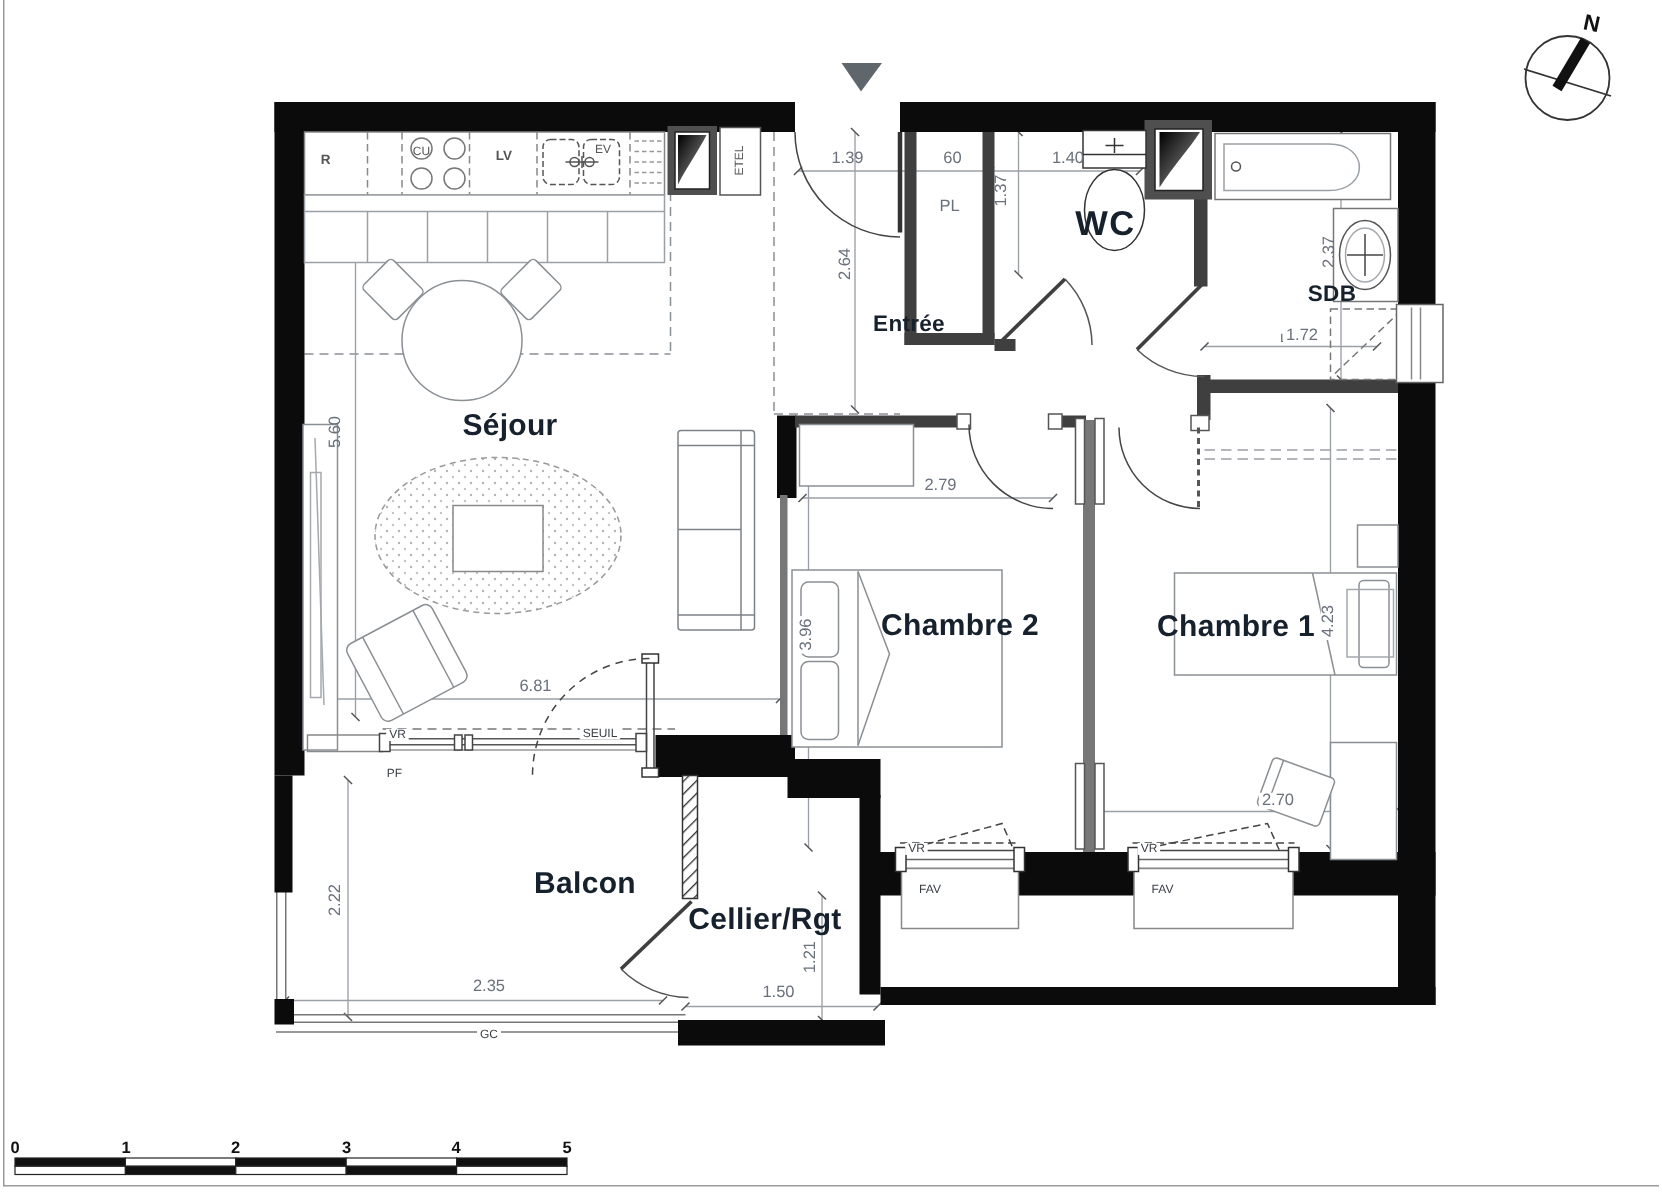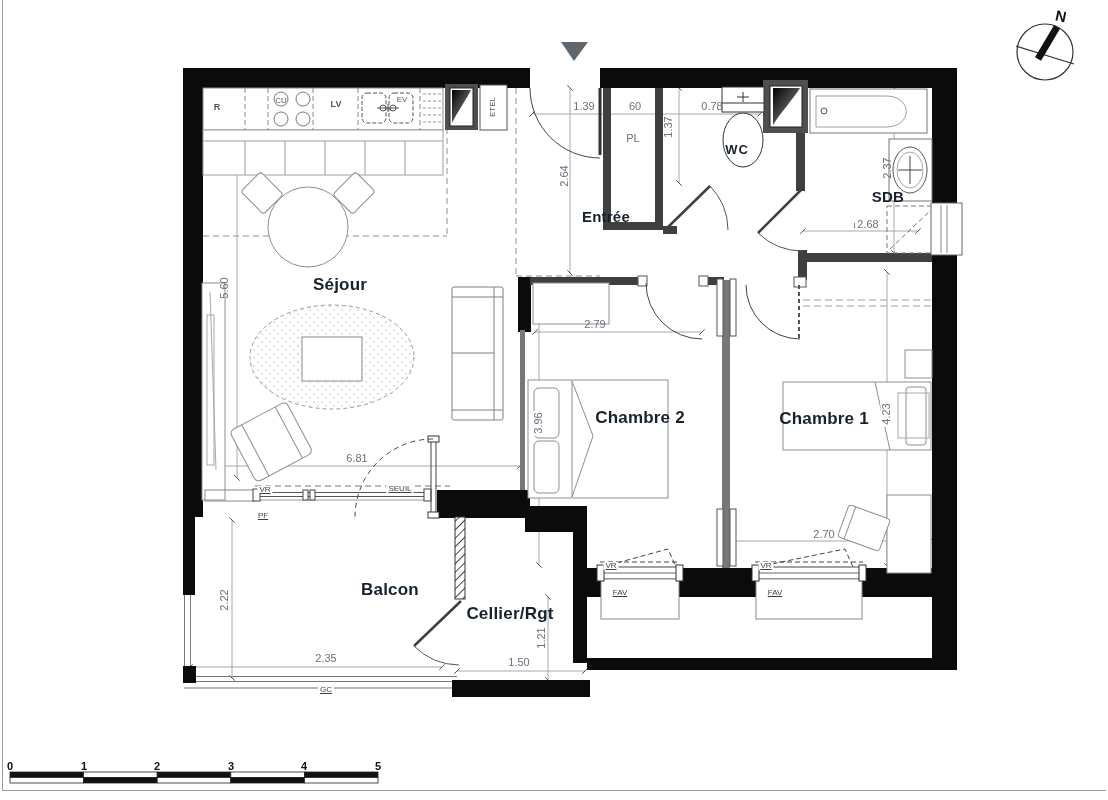--- a/index.html
+++ b/index.html
@@ -1,25 +1,25 @@
 <!DOCTYPE html>
 <html><head>
 <meta charset="utf-8">
 <style>
   html,body{margin:0;padding:0;background:#fff;}
   .page{position:relative;width:1108px;height:800px;background:#fff;overflow:hidden;
         font-family:"Liberation Sans","DejaVu Sans",sans-serif;}
   .page svg{position:absolute;left:0;top:0;}
   .lbl{position:absolute;transform:translate(-50%,-50%);white-space:nowrap;line-height:1;}
-  .room{font-weight:bold;color:#17212d;font-size:17px;letter-spacing:.2px;}
+  .room{font-weight:bold;color:#17212d;font-size:20px;letter-spacing:.2px;}
   .room.sm{font-size:15px;}
-  .room.lg{font-size:13px;letter-spacing:1px;}
+  .room.lg{font-size:23px;letter-spacing:1px;}
   .dim{font-size:11px;color:#6a717b;}
   .v{transform:translate(-50%,-50%) rotate(-90deg) !important;}
-  .tag{font-size:8px;color:#3a3f45;text-decoration:underline;}
+  .tag{font-size:8px;color:#3a3f45;}
   .bg{background:#fff;padding:0 2px;}
   .fx{font-size:9px;color:#555;font-weight:bold;}
   .fx2{font-size:8px;color:#555;}
   .north{font-size:15px;font-weight:bold;color:#111;transform:translate(-50%,-50%) rotate(12deg);}
   .tick{font-size:11px;color:#111;font-weight:bold;}
   .border-left{position:absolute;left:2px;top:0;width:1px;height:791px;background:#9b9b9b;}
   .border-bottom{position:absolute;left:2px;top:790px;width:1104px;height:1px;background:#9b9b9b;}
 </style>
 </head>
 <body>
@@ -373,33 +373,33 @@
 
 <span class="lbl tag bg" style="left:265px;top:490px">VR</span>
 <span class="lbl tag bg" style="left:400px;top:489px">SEUIL</span>
 <span class="lbl tag" style="left:263px;top:516px">PF</span>
 <span class="lbl tag bg" style="left:326px;top:690px">GC</span>
 <span class="lbl tag bg" style="left:611px;top:566px">VR</span>
 <span class="lbl tag" style="left:620px;top:593px">FAV</span>
 <span class="lbl tag bg" style="left:766px;top:566px">VR</span>
 <span class="lbl tag" style="left:775px;top:593px">FAV</span>
 
-<span class="lbl dim" style="left:584px;top:106px">1.39</span>
+<span class="lbl dim" style="left:565px;top:106px">1.39</span>
 <span class="lbl dim" style="left:635px;top:106px">60</span>
-<span class="lbl dim" style="left:712px;top:106px">0.78</span>
+<span class="lbl dim" style="left:712px;top:106px">1.40</span>
 <span class="lbl dim v" style="left:564px;top:176px">2.64</span>
 <span class="lbl dim v" style="left:668px;top:127px">1.37</span>
 <span class="lbl dim v" style="left:887px;top:168px">2.37</span>
-<span class="lbl dim bg" style="left:868px;top:224px">2.68</span>
+<span class="lbl dim bg" style="left:868px;top:224px">1.72</span>
 <span class="lbl dim v" style="left:224px;top:288px">5.60</span>
 <span class="lbl dim" style="left:357px;top:458px">6.81</span>
-<span class="lbl dim" style="left:595px;top:324px">2.79</span>
+<span class="lbl dim" style="left:627px;top:324px">2.79</span>
 <span class="lbl dim v bg" style="left:538px;top:423px">3.96</span>
 <span class="lbl dim v bg" style="left:886px;top:414px">4.23</span>
-<span class="lbl dim bg" style="left:824px;top:534px">2.70</span>
+<span class="lbl dim bg" style="left:852px;top:534px">2.70</span>
 <span class="lbl dim v" style="left:224px;top:600px">2.22</span>
 <span class="lbl dim" style="left:326px;top:658px">2.35</span>
 <span class="lbl dim" style="left:519px;top:662px">1.50</span>
 <span class="lbl dim v bg" style="left:541px;top:638px">1.21</span>
 
 <span class="lbl north" style="left:1061px;top:16px">N</span>
 
 <span class="lbl tick" style="left:10px;top:766px">0</span>
 <span class="lbl tick" style="left:84px;top:766px">1</span>
 <span class="lbl tick" style="left:157px;top:766px">2</span>

